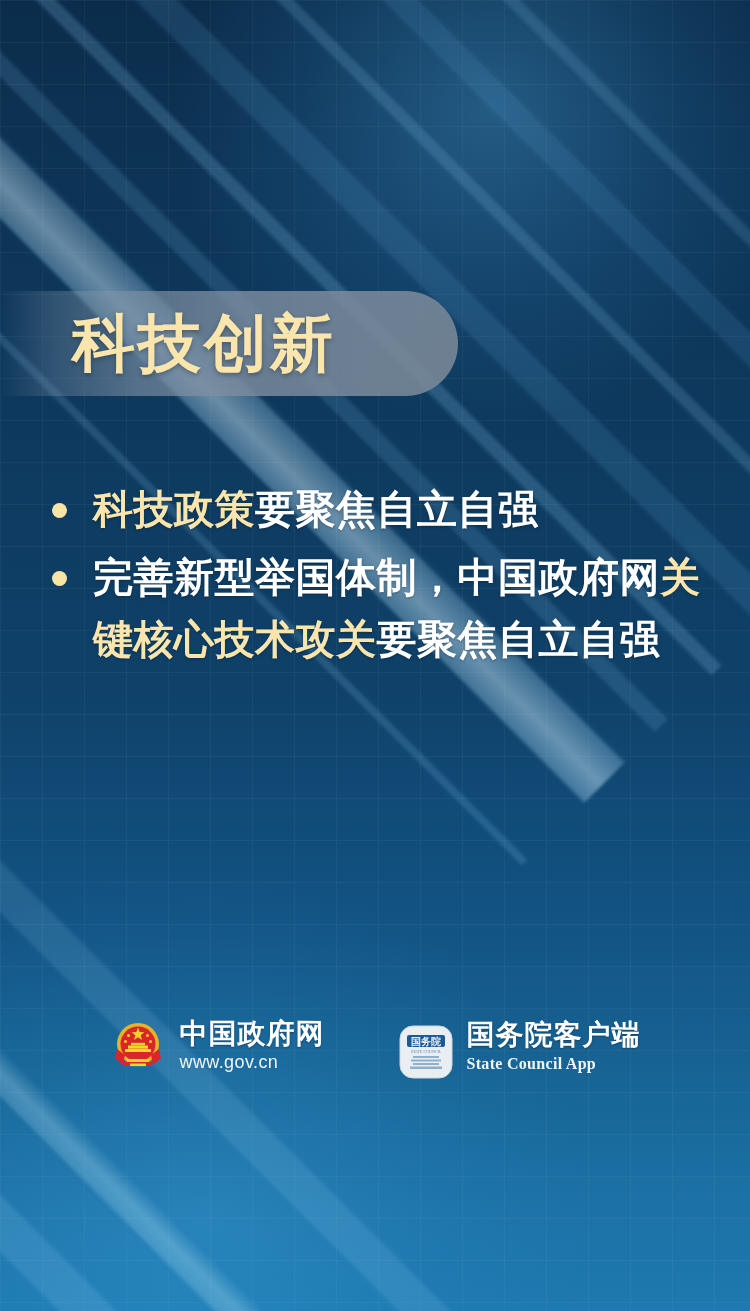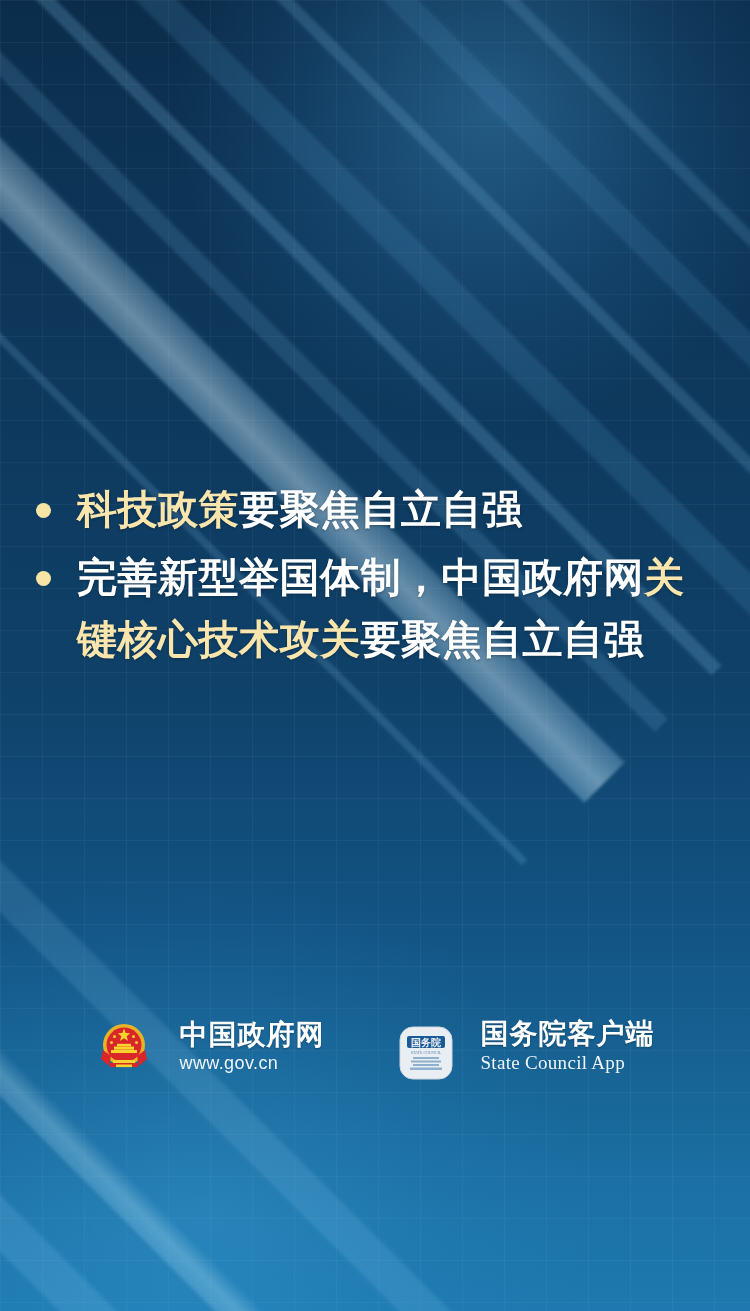--- a/index.html
+++ b/index.html
@@ -133,21 +133,21 @@
     letter-spacing:3px;
     color:#fae6ad;
     line-height:1;
     text-shadow:0 2px 5px rgba(0,0,0,.30);
     white-space:nowrap;
   }
 
   
   .bullets{
     position:absolute;
-    left:36px; top:478px;
+    left:52px; top:478px;
     width:664px;
   }
   .bullet-row{
     display:flex;
     align-items:flex-start;
     margin-bottom:6px;
   }
   .dot{
     flex:0 0 auto;
     width:15px; height:15px;
@@ -170,56 +170,59 @@
 
   
   .footer{
     position:absolute;
     left:0; right:0; top:1018px;
     display:flex;
     justify-content:center;
     align-items:center;
     gap:74px;
   }
-  .brand{ display:flex; align-items:center; gap:28px; }
+  .brand{ display:flex; align-items:center; gap:14px; }
   .brand-emblem{ width:56px; height:56px; flex:0 0 auto; }
   .brand-emblem svg{ display:block; width:56px; height:56px; }
   .brand-txt{ display:flex; flex-direction:column; justify-content:center; }
   .brand-cn{
     font-family:"Liberation Sans", sans-serif;
     font-size:28px; font-weight:bold; color:#fff;
     line-height:1.12; letter-spacing:1px;
     text-shadow:0 1px 2px rgba(0,0,0,.30);
   }
   .brand-en{
     font-family:"Liberation Sans", sans-serif;
     font-size:18px; color:#f0f5fa;
     line-height:1.2; letter-spacing:.4px;
     margin-top:3px;
   }
   .brand-en.serif{
     font-family:"Liberation Serif", serif;
-    font-size:19px; font-weight:normal; letter-spacing:.3px;
+    font-size:16px; font-weight:bold; letter-spacing:.3px;
   }
   .app-icon{ width:54px; height:42px; flex:0 0 auto; }
   .app-icon svg{ display:block; width:54px; height:54px; }
 </style>
 </head>
 <body>
 
 <div class="poster">
 
   <div class="bg-base"></div>
   <div class="bg-grid"></div>
   <div class="glow-top"></div>
   <div class="streaks-top"></div>
   <div class="glow-bottom"></div>
   <div class="streaks-bottom"></div>
 
 
+  <div class="badge">
+    <div class="badge-text">科技创新</div>
+  </div>
 
   <div class="bullets" id="bullets">
       <div class="bullet-row">
         <span class="dot"></span>
         <div class="btext"><span class="hl">科技政策</span><span>要聚焦自立自强</span></div>
       </div>
       <div class="bullet-row">
         <span class="dot"></span>
         <div class="btext"><span>完善新型举国体制，中国政府网</span><span class="hl">关键核心技术攻关</span><span>要聚焦自立自强</span></div>
       </div>

